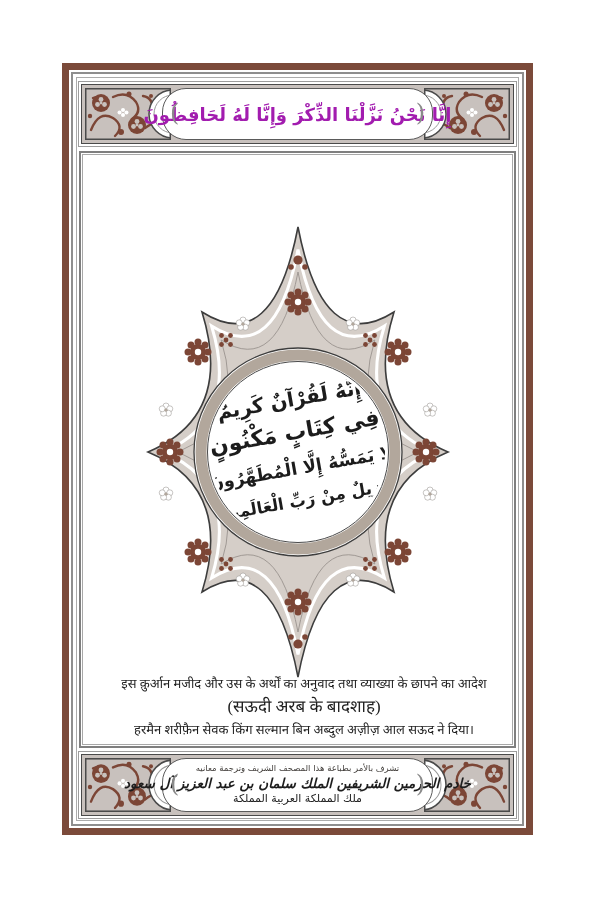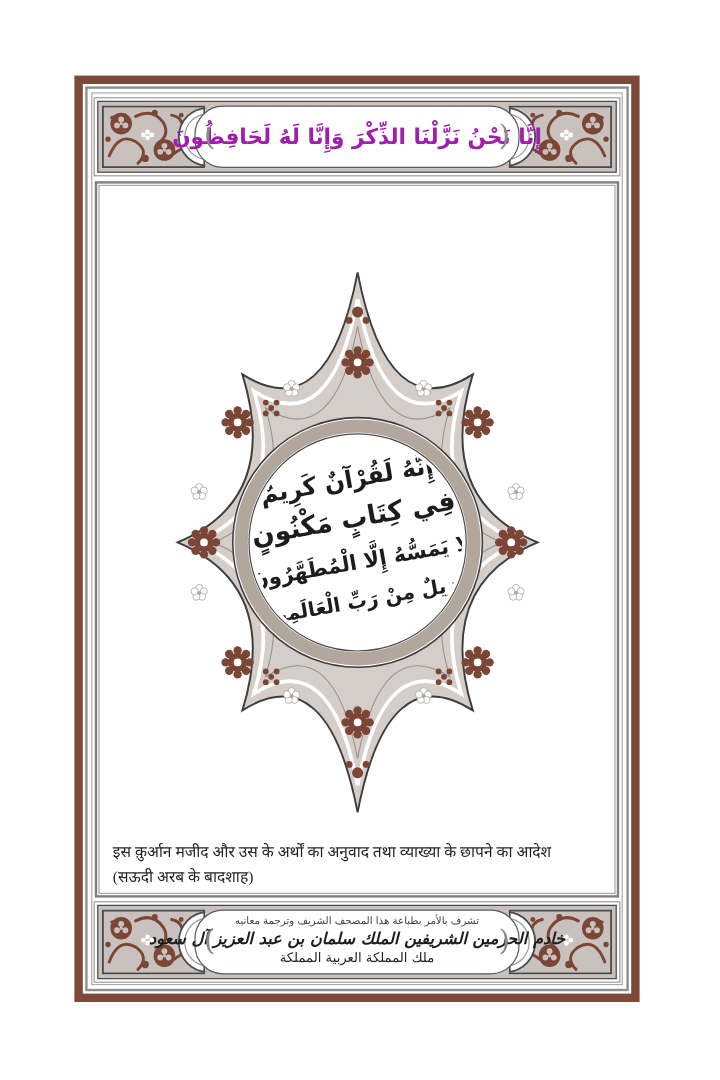--- a/index.html
+++ b/index.html
@@ -33,24 +33,24 @@
   .foot-l2{direction:rtl;font-size:13.5px;font-weight:bold;color:#1d1d1d;white-space:nowrap;line-height:1.35;font-style:italic;}
   .foot-l3{direction:rtl;font-size:11px;color:#242424;white-space:nowrap;line-height:1.3;}
 
   
   .main-frame{position:absolute;left:10px;top:81px;width:437px;height:597px;
               border:2px solid #7f7f7f;box-sizing:border-box;background:#ffffff;}
   .main-frame-inner{position:absolute;inset:1px;border:1px solid #a8a8a8;pointer-events:none;}
   .medallion{position:absolute;left:64px;top:73px;width:306px;height:452px;}
 
   
-  .hindi-block{position:absolute;left:13px;right:0;bottom:6px;
+  .hindi-block{position:absolute;left:13px;right:0;bottom:6px;text-align:center;
                font-family:"Liberation Serif","DejaVu Sans",serif;color:#1f1f1f;}
   .hindi-l1{font-size:13px;line-height:1.55;}
-  .hindi-l2{font-size:13px;line-height:1.5;}
+  .hindi-l2{font-size:17px;line-height:1.5;}
   .hindi-l3{font-size:13px;line-height:1.55;}
 </style>
 </head>
 <body>
 
 <div class="page">
   <div class="frame-line-a"></div>
   <div class="frame-line-b"></div>
 
   <div class="band band-top">
@@ -233,20 +233,21 @@
           <text y="-13" font-size="22">فِي كِتَابٍ مَكْنُونٍ</text>
           <text y="22" font-size="17.5">لَا يَمَسُّهُ إِلَّا الْمُطَهَّرُونَ</text>
           <text y="54" font-size="16.5">تَنْزِيلٌ مِنْ رَبِّ الْعَالَمِينَ</text>
         </g>
       </g>
     </svg>
 
     <div class="hindi-block">
       <div class="hindi-l1">इस क़ुर्आन मजीद और उस के अर्थों का अनुवाद तथा व्याख्या के छापने का आदेश</div>
       <div class="hindi-l2">(सऊदी अरब के बादशाह)</div>
+      <div class="hindi-l3">हरमैन शरीफ़ैन सेवक किंग सल्मान बिन अब्दुल अज़ीज़ आल सऊद ने दिया।</div>
     </div>
   </div>
 
   <div class="band band-bottom">
     <div class="panel panel-left">
       <svg class="panel-svg" viewBox="0 0 86 52" preserveAspectRatio="none">
         <rect x="0" y="0" width="86" height="52" fill="#c8c1bd"></rect>
         <g stroke="#7c4636" fill="none" stroke-width="2.4" stroke-linecap="round">
           <path d="M6,42 q8,-20 22,-12 q12,8 2,18"></path>
           <path d="M28,9 q14,-7 23,5 q6,10 -4,17"></path>

